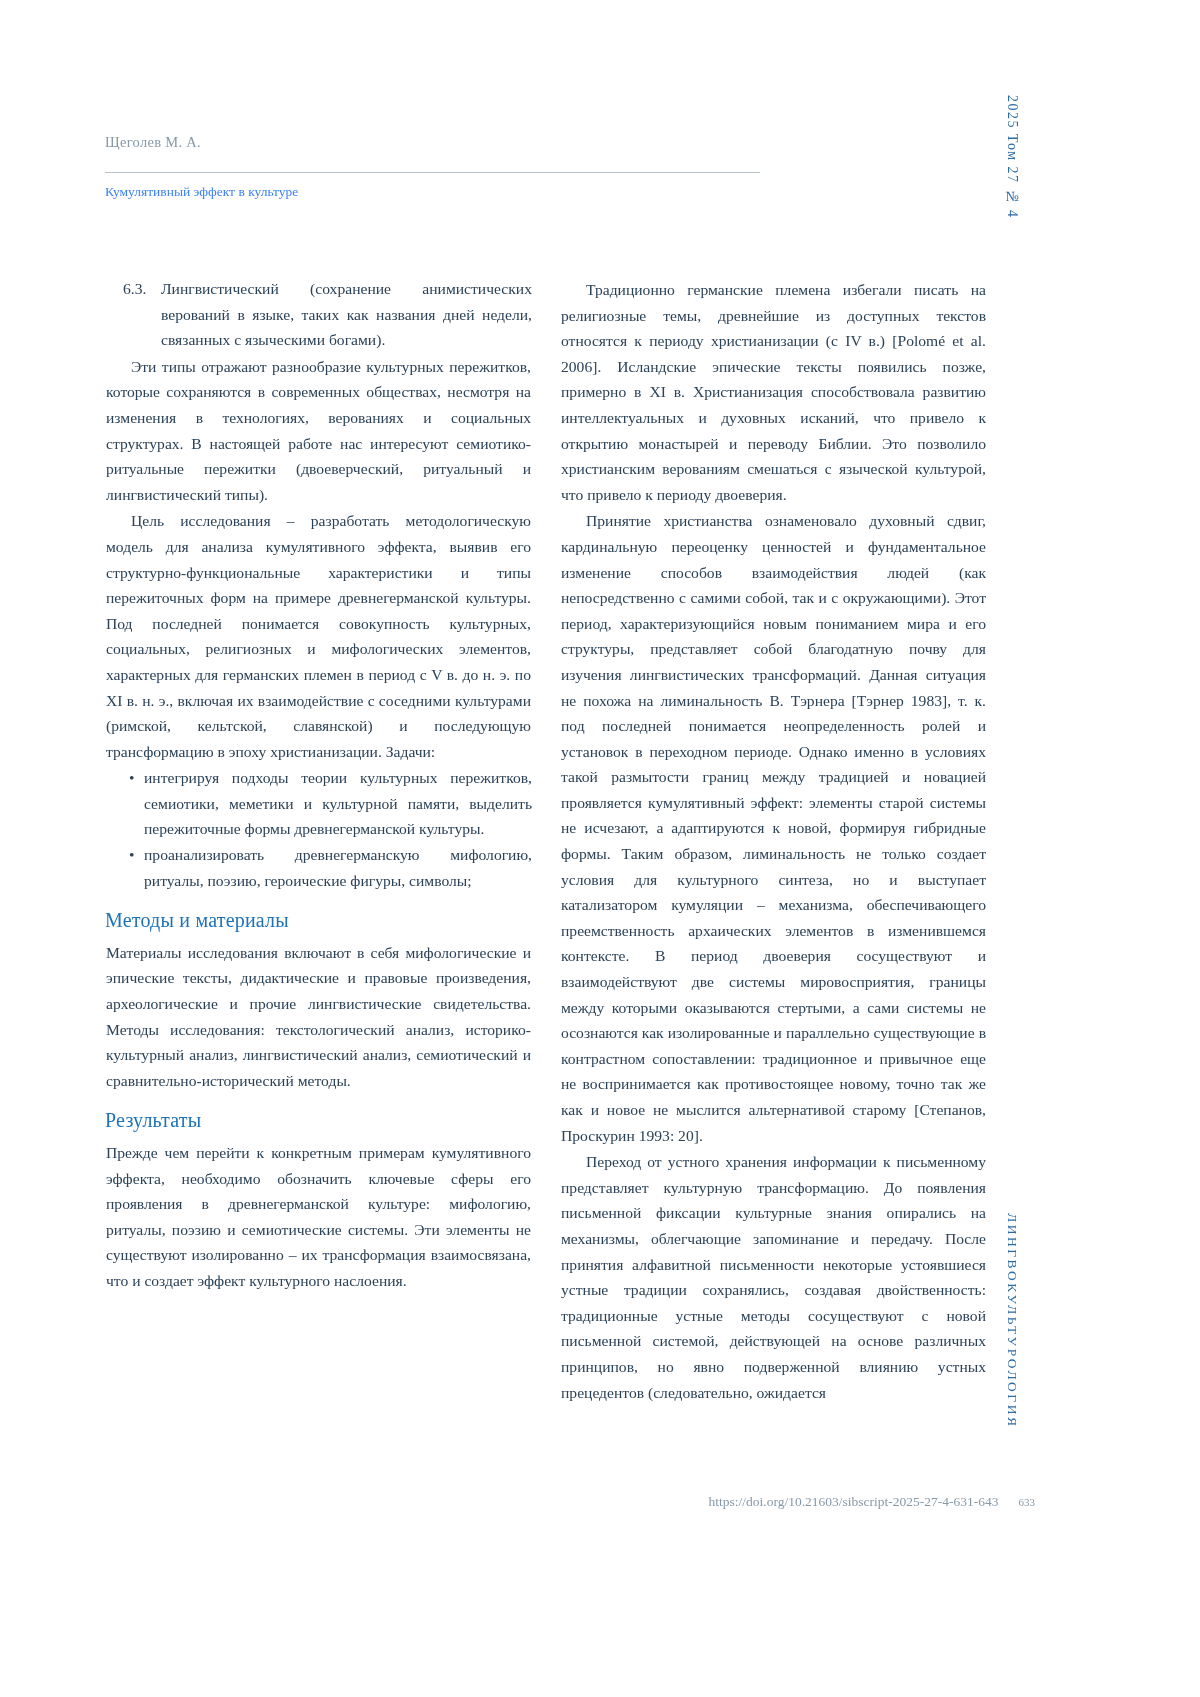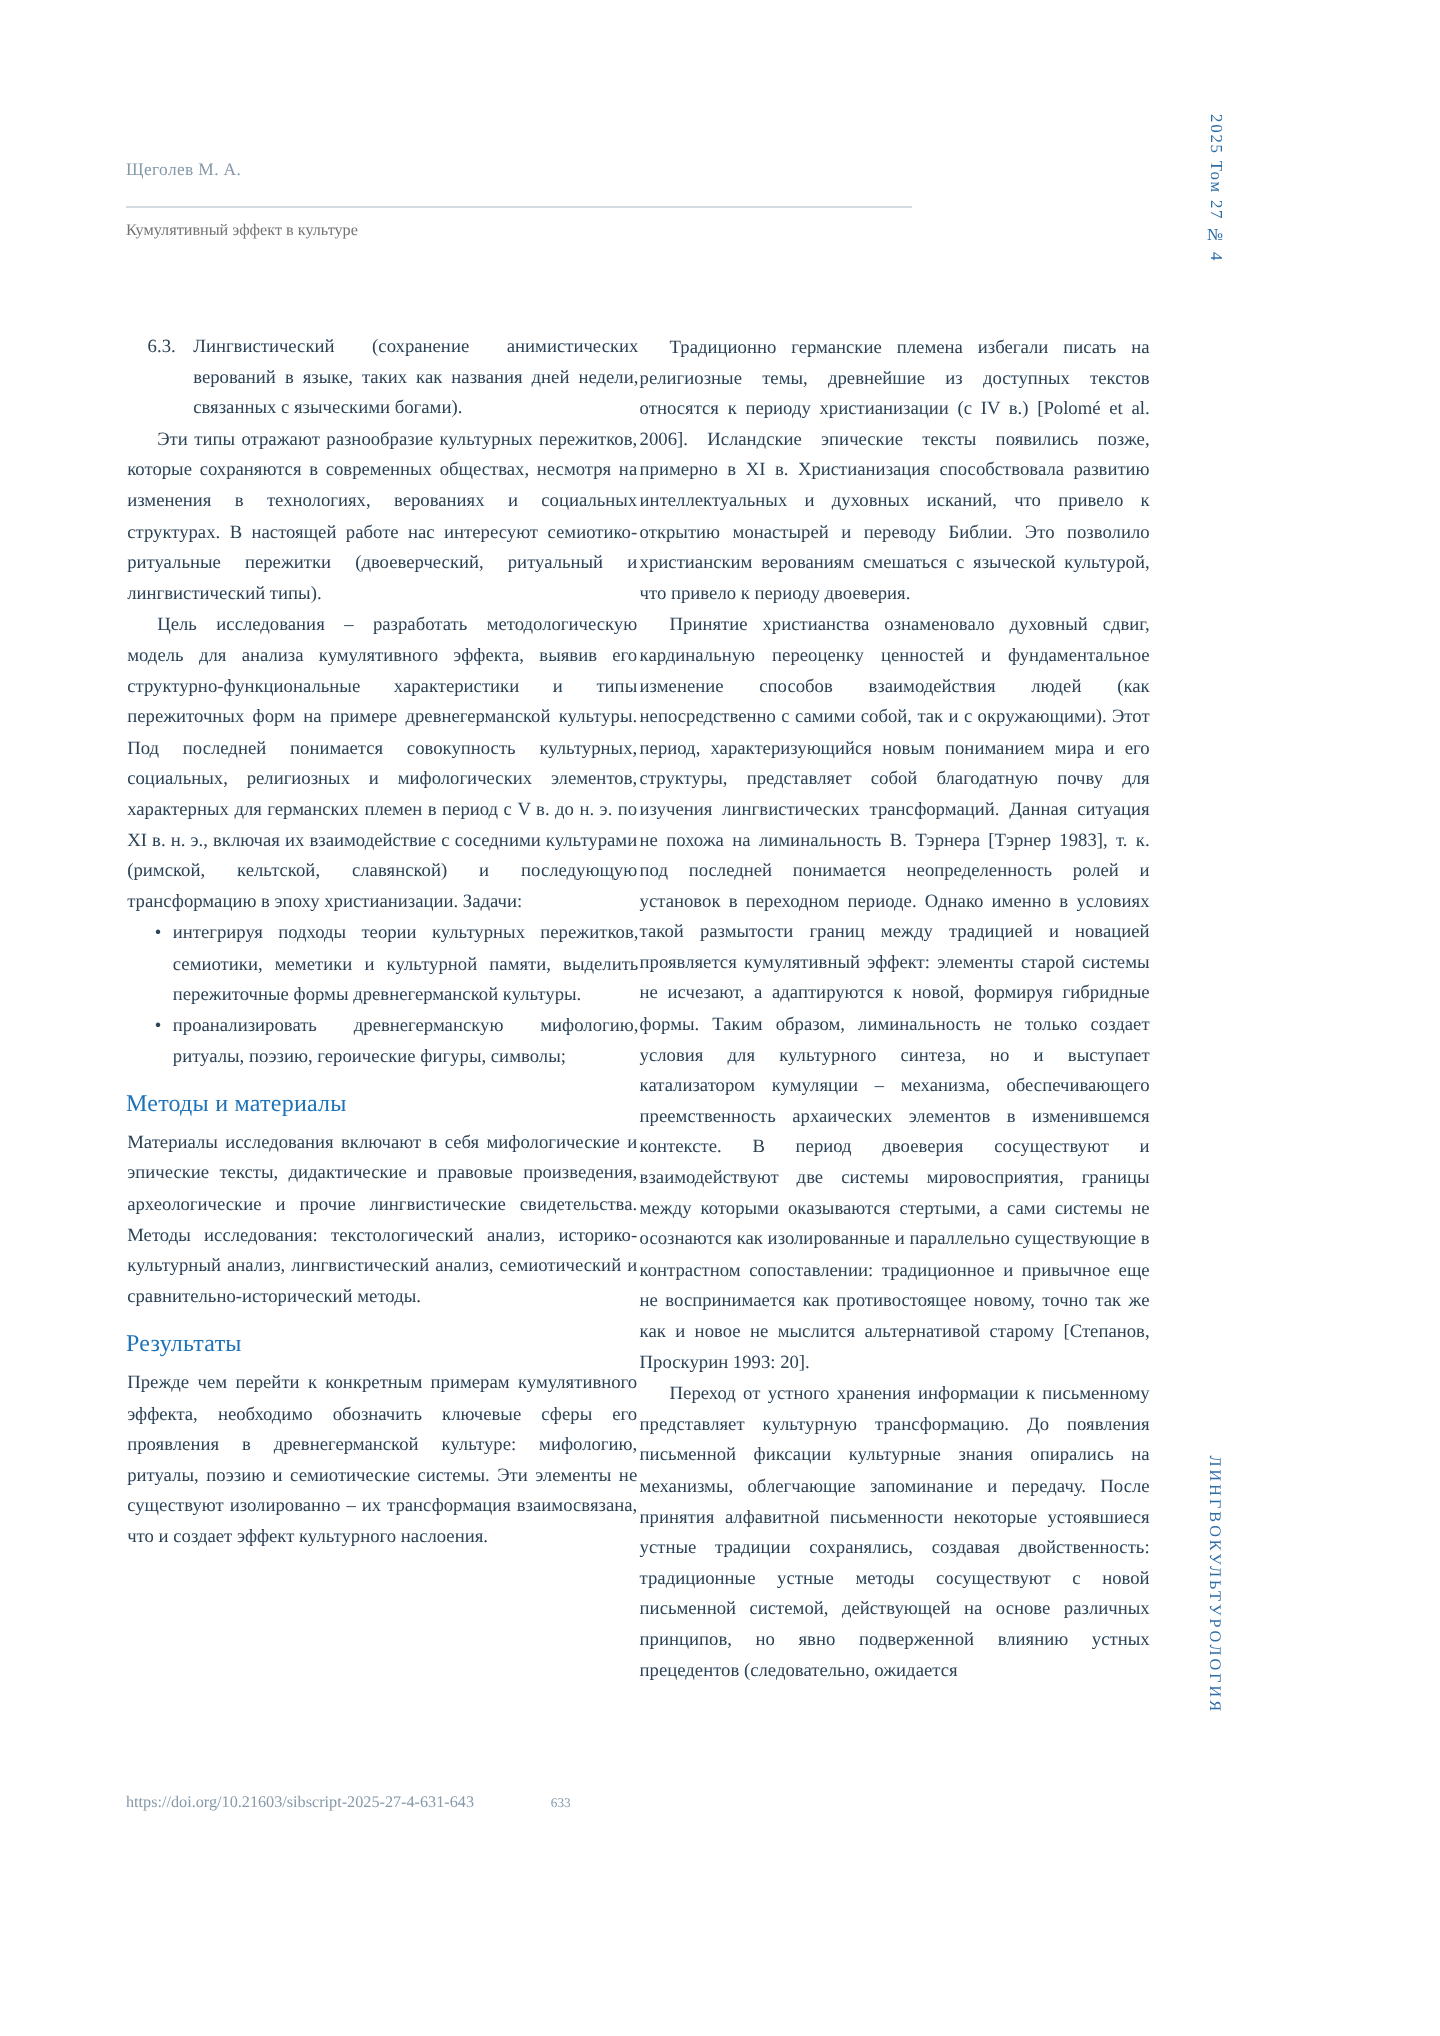--- a/index.html
+++ b/index.html
@@ -16,38 +16,38 @@
   .author {
     position: absolute; left: 105px; top: 134px;
     font-size: 14.5px; color: #8699a9; letter-spacing: .3px;
   }
   .header-rule {
     position: absolute; left: 105px; top: 172px; width: 655px;
     border-top: 1px solid #b6c2cc; height: 0;
   }
   .running-head {
     position: absolute; left: 105px; top: 184px;
-    font-size: 13.5px; color: #737373;
+    font-size: 13.5px; color: #3b82f6;
   }
   .logo { position: absolute; left: 768px; top: 103px; width: 218px; height: 110px; }
   .vol-vertical {
     position: absolute; left: 1004px; top: 95px;
     writing-mode: vertical-rl;
     font-size: 14px; color: #2e6ca4; letter-spacing: 1.5px;
     font-family: "Liberation Serif", "DejaVu Serif", serif;
   }
   .section-vertical {
     position: absolute; left: 1004px; top: 1213px;
     writing-mode: vertical-rl;
     font-size: 13.5px; color: #2e6ca4; letter-spacing: 2.5px;
     font-weight: 400;
   }
   .columns {
     position: absolute; left: 105px; top: 276px; width: 882px;
-    display: flex; 
+    display: flex; gap: 28px;
     font-size: 15.6px; line-height: 25.6px;
     text-align: justify;
   }
   .col { width: 427px; }
   .col p { margin: 1px; }
   .col p.indent { text-indent: 25px; }
   .numbered-item { display: flex; margin-left: 18px; }
   .numbered-item .num { flex: 0 0 38px; }
   .numbered-item .txt { flex: 1; text-align: justify; }
   ul.bullets { list-style: none; margin: 0 0 0 22px; }
@@ -56,21 +56,21 @@
   h2.blue-heading {
     font-size: 20px; color: #1e72b8; font-weight: 400;
     margin: 15px 0 6px; letter-spacing: .2px; text-align: left;
   }
   h3.blue-subheading {
     font-size: 15.6px; color: #1e72b8; font-weight: 700;
     margin: 0 0 2px; text-align: left;
   }
   .footer {
     position: absolute; left: 105px; top: 1494px; width: 930px;
-    display: flex; align-items: baseline; gap: 64px;
+    display: flex; justify-content: flex-end; align-items: baseline; gap: 20px;
   }
   .doi { font-size: 13.5px; color: #8699a9; text-decoration: none; }
   .page-num { font-size: 11px; color: #8699a9; }
   .logo svg text {
     font-family: "Liberation Serif", "DejaVu Serif", serif;
     font-weight: 700;
   }
 </style>
 </head>
 <body>

